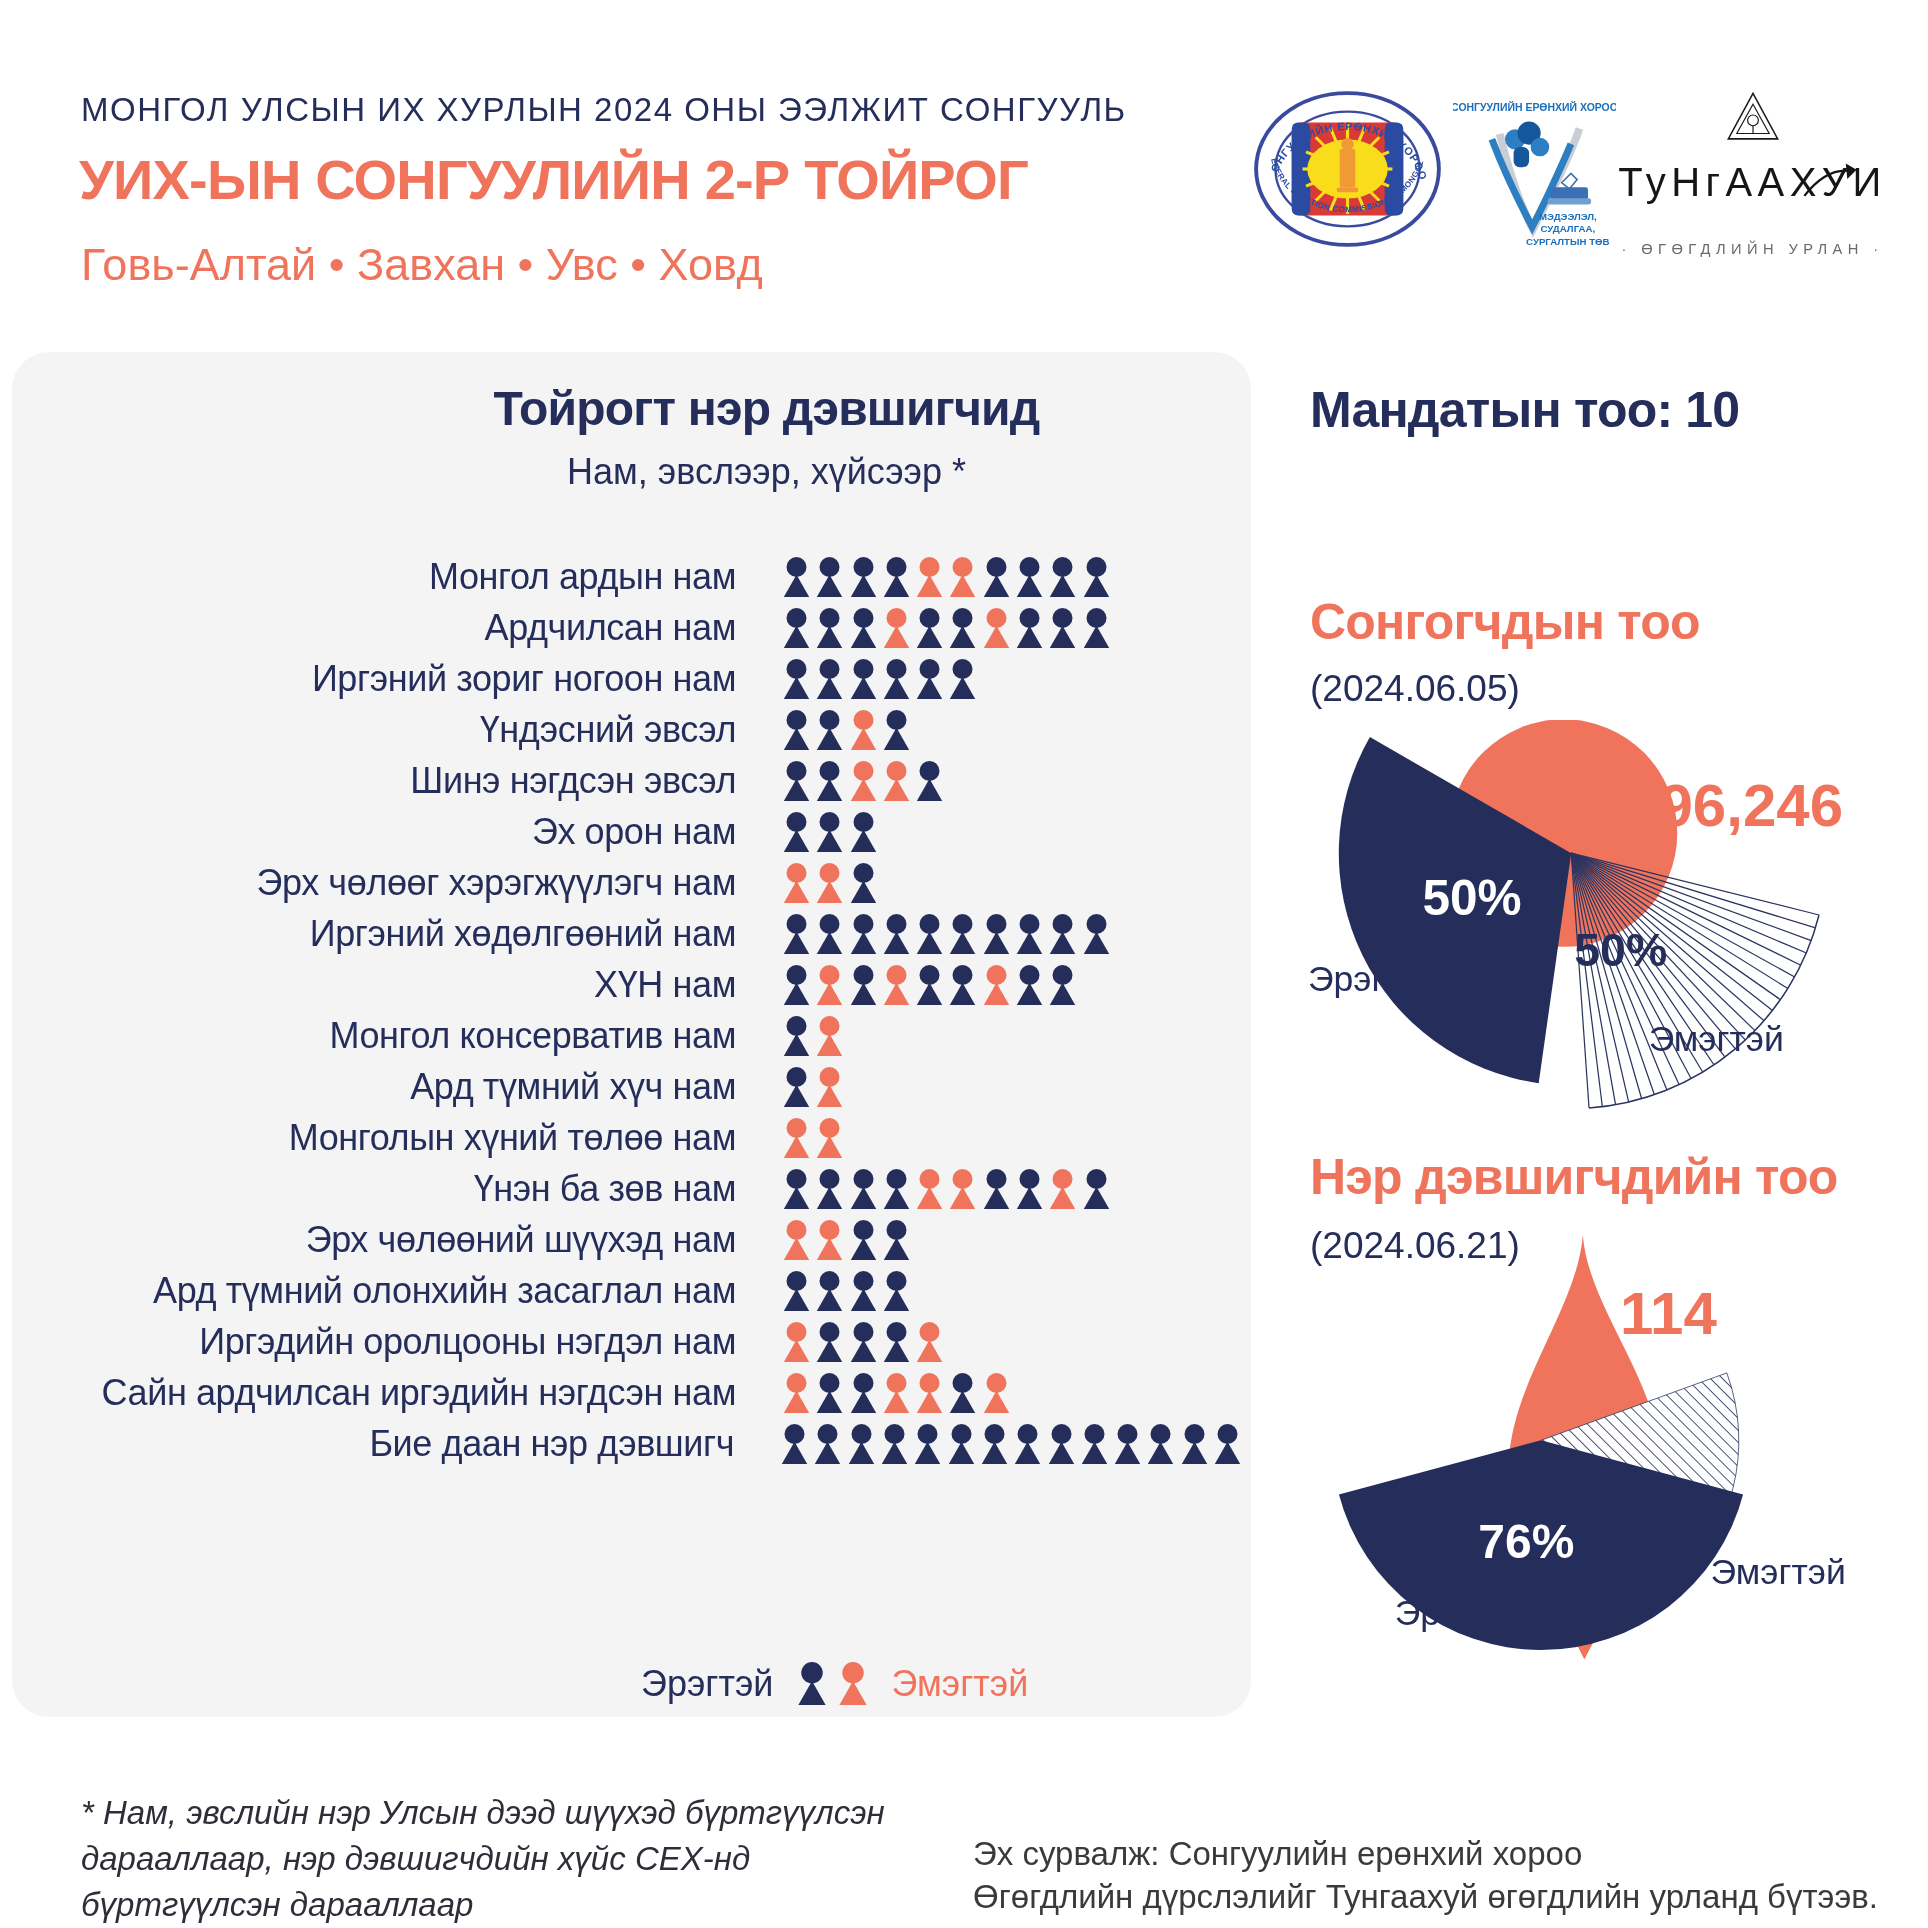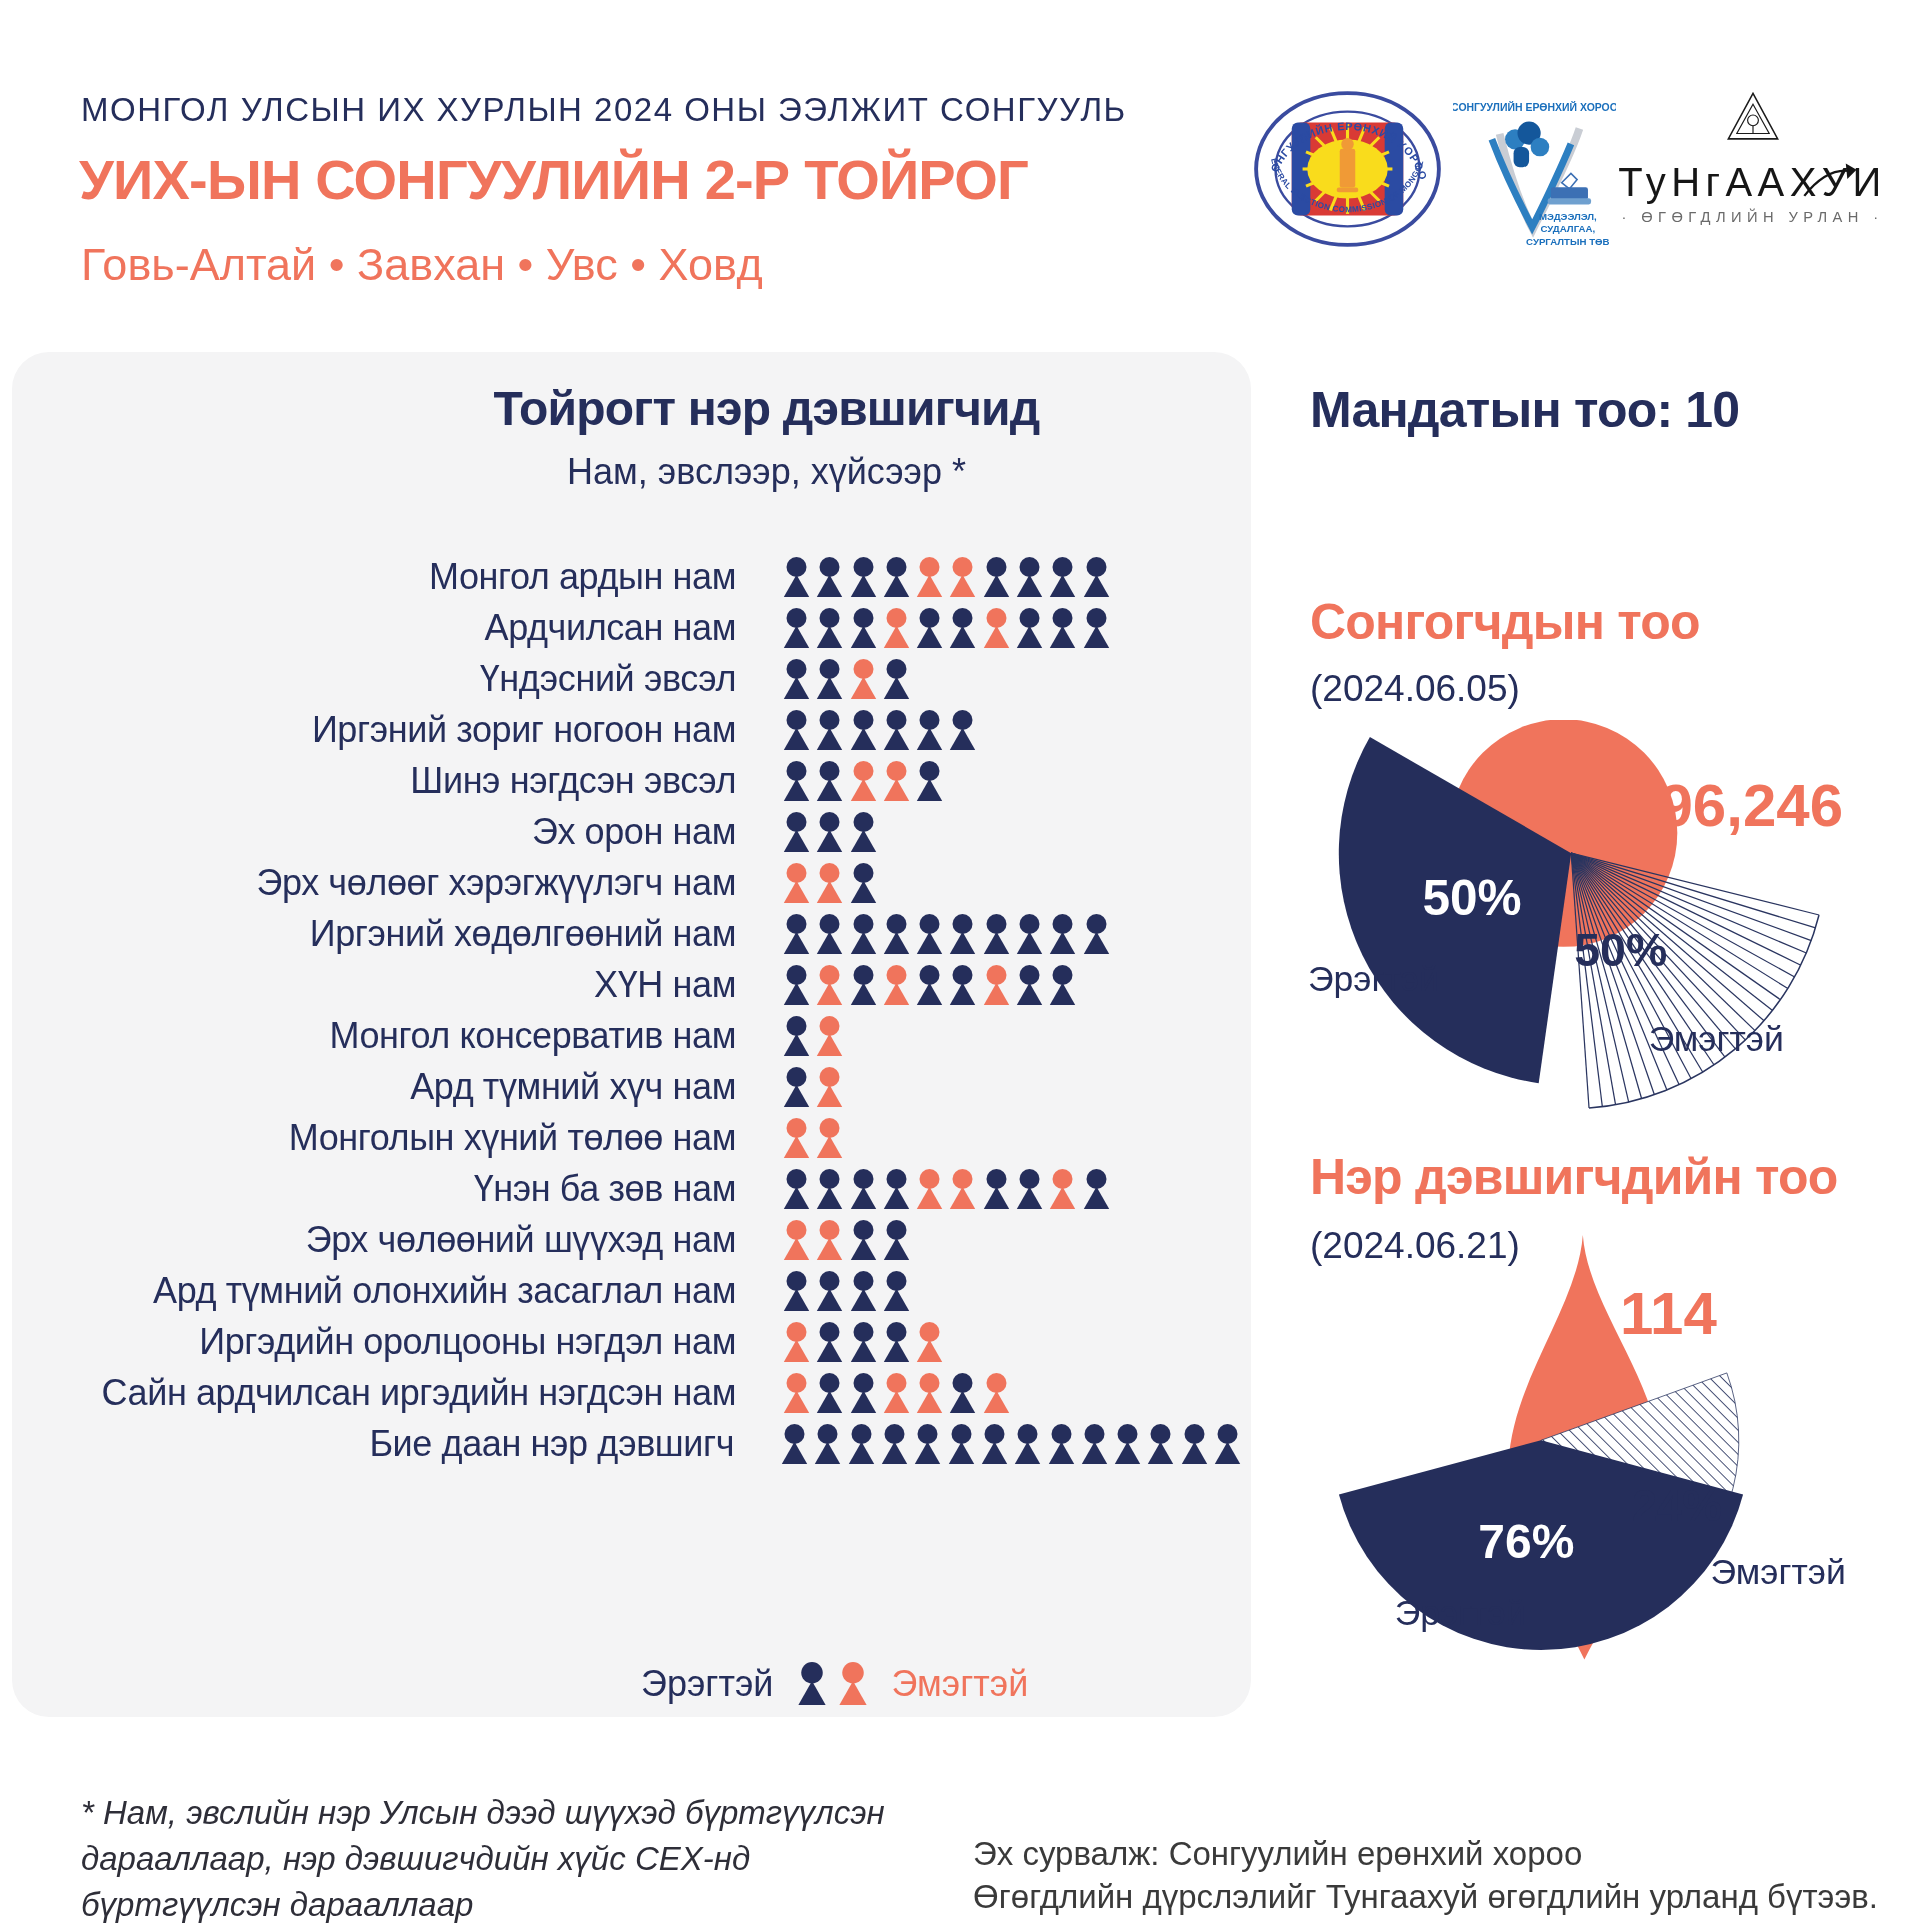--- a/index.html
+++ b/index.html
@@ -13,21 +13,21 @@
   .big-title{position:absolute;left:79px;top:147px;font-size:56px;font-weight:800;
            letter-spacing:-0.8px;color:var(--orange);}
   .regions{position:absolute;left:81px;top:239px;font-size:45px;font-weight:500;
            color:var(--orange);letter-spacing:0;}
 
   
   .seal{position:absolute;left:1253px;top:90px;}
   .gec2{position:absolute;left:1453px;top:99px;width:163px;text-align:center;}
   .tung{position:absolute;left:1617px;top:91px;width:271px;text-align:center;}
   .tung .mark{font-size:40px;letter-spacing:5.4px;color:#161616;font-weight:500;margin-top:15px;}
-  .tung .tagline{font-size:14.7px;letter-spacing:5.4px;color:#6a6a6a;margin-top:4px;}
+  .tung .tagline{font-size:14.7px;letter-spacing:5.4px;color:#6a6a6a;margin-top:36px;}
   .tung-arrow{position:absolute;right:22px;top:68px;}
 
   
   .panel{position:absolute;left:11.6px;top:352px;width:1239px;height:1365px;
          background:var(--panel);border-radius:37px;}
   .panel-title{position:absolute;left:302px;top:381px;width:929px;text-align:center;
          font-size:48px;font-weight:800;color:var(--navy);letter-spacing:-0.8px;}
   .panel-sub{position:absolute;left:302px;top:451px;width:929px;text-align:center;
          font-size:36px;color:var(--navy);}
 
@@ -229,62 +229,62 @@
             <circle cx="20" cy="13" r="13" class="pic-m"></circle>
             <path d="M20 23 L36.5 52 L3.5 52 Z" class="pic-m"></path>
           </svg>
           <svg viewBox="0 0 40 52" class="pic">
             <circle cx="20" cy="13" r="13" class="pic-m"></circle>
             <path d="M20 23 L36.5 52 L3.5 52 Z" class="pic-m"></path>
           </svg>
         </span>
       </div>
       <div class="party-row">
+        <span class="party-name">Иргэний зориг ногоон нам</span>
+        <span class="party-icons">
+          <svg viewBox="0 0 40 52" class="pic">
+            <circle cx="20" cy="13" r="13" class="pic-m"></circle>
+            <path d="M20 23 L36.5 52 L3.5 52 Z" class="pic-m"></path>
+          </svg>
+          <svg viewBox="0 0 40 52" class="pic">
+            <circle cx="20" cy="13" r="13" class="pic-m"></circle>
+            <path d="M20 23 L36.5 52 L3.5 52 Z" class="pic-m"></path>
+          </svg>
+          <svg viewBox="0 0 40 52" class="pic">
+            <circle cx="20" cy="13" r="13" class="pic-m"></circle>
+            <path d="M20 23 L36.5 52 L3.5 52 Z" class="pic-m"></path>
+          </svg>
+          <svg viewBox="0 0 40 52" class="pic">
+            <circle cx="20" cy="13" r="13" class="pic-m"></circle>
+            <path d="M20 23 L36.5 52 L3.5 52 Z" class="pic-m"></path>
+          </svg>
+          <svg viewBox="0 0 40 52" class="pic">
+            <circle cx="20" cy="13" r="13" class="pic-m"></circle>
+            <path d="M20 23 L36.5 52 L3.5 52 Z" class="pic-m"></path>
+          </svg>
+          <svg viewBox="0 0 40 52" class="pic">
+            <circle cx="20" cy="13" r="13" class="pic-m"></circle>
+            <path d="M20 23 L36.5 52 L3.5 52 Z" class="pic-m"></path>
+          </svg>
+        </span>
+      </div>
+      <div class="party-row">
         <span class="party-name">Үндэсний эвсэл</span>
         <span class="party-icons">
           <svg viewBox="0 0 40 52" class="pic">
             <circle cx="20" cy="13" r="13" class="pic-m"></circle>
             <path d="M20 23 L36.5 52 L3.5 52 Z" class="pic-m"></path>
           </svg>
           <svg viewBox="0 0 40 52" class="pic">
             <circle cx="20" cy="13" r="13" class="pic-m"></circle>
             <path d="M20 23 L36.5 52 L3.5 52 Z" class="pic-m"></path>
           </svg>
           <svg viewBox="0 0 40 52" class="pic">
             <circle cx="20" cy="13" r="13" class="pic-f"></circle>
             <path d="M20 23 L36.5 52 L3.5 52 Z" class="pic-f"></path>
-          </svg>
-          <svg viewBox="0 0 40 52" class="pic">
-            <circle cx="20" cy="13" r="13" class="pic-m"></circle>
-            <path d="M20 23 L36.5 52 L3.5 52 Z" class="pic-m"></path>
-          </svg>
-        </span>
-      </div>
-      <div class="party-row">
-        <span class="party-name">Иргэний зориг ногоон нам</span>
-        <span class="party-icons">
-          <svg viewBox="0 0 40 52" class="pic">
-            <circle cx="20" cy="13" r="13" class="pic-m"></circle>
-            <path d="M20 23 L36.5 52 L3.5 52 Z" class="pic-m"></path>
-          </svg>
-          <svg viewBox="0 0 40 52" class="pic">
-            <circle cx="20" cy="13" r="13" class="pic-m"></circle>
-            <path d="M20 23 L36.5 52 L3.5 52 Z" class="pic-m"></path>
-          </svg>
-          <svg viewBox="0 0 40 52" class="pic">
-            <circle cx="20" cy="13" r="13" class="pic-m"></circle>
-            <path d="M20 23 L36.5 52 L3.5 52 Z" class="pic-m"></path>
-          </svg>
-          <svg viewBox="0 0 40 52" class="pic">
-            <circle cx="20" cy="13" r="13" class="pic-m"></circle>
-            <path d="M20 23 L36.5 52 L3.5 52 Z" class="pic-m"></path>
-          </svg>
-          <svg viewBox="0 0 40 52" class="pic">
-            <circle cx="20" cy="13" r="13" class="pic-m"></circle>
-            <path d="M20 23 L36.5 52 L3.5 52 Z" class="pic-m"></path>
           </svg>
           <svg viewBox="0 0 40 52" class="pic">
             <circle cx="20" cy="13" r="13" class="pic-m"></circle>
             <path d="M20 23 L36.5 52 L3.5 52 Z" class="pic-m"></path>
           </svg>
         </span>
       </div>
       <div class="party-row">
         <span class="party-name">Шинэ нэгдсэн эвсэл</span>
         <span class="party-icons">

